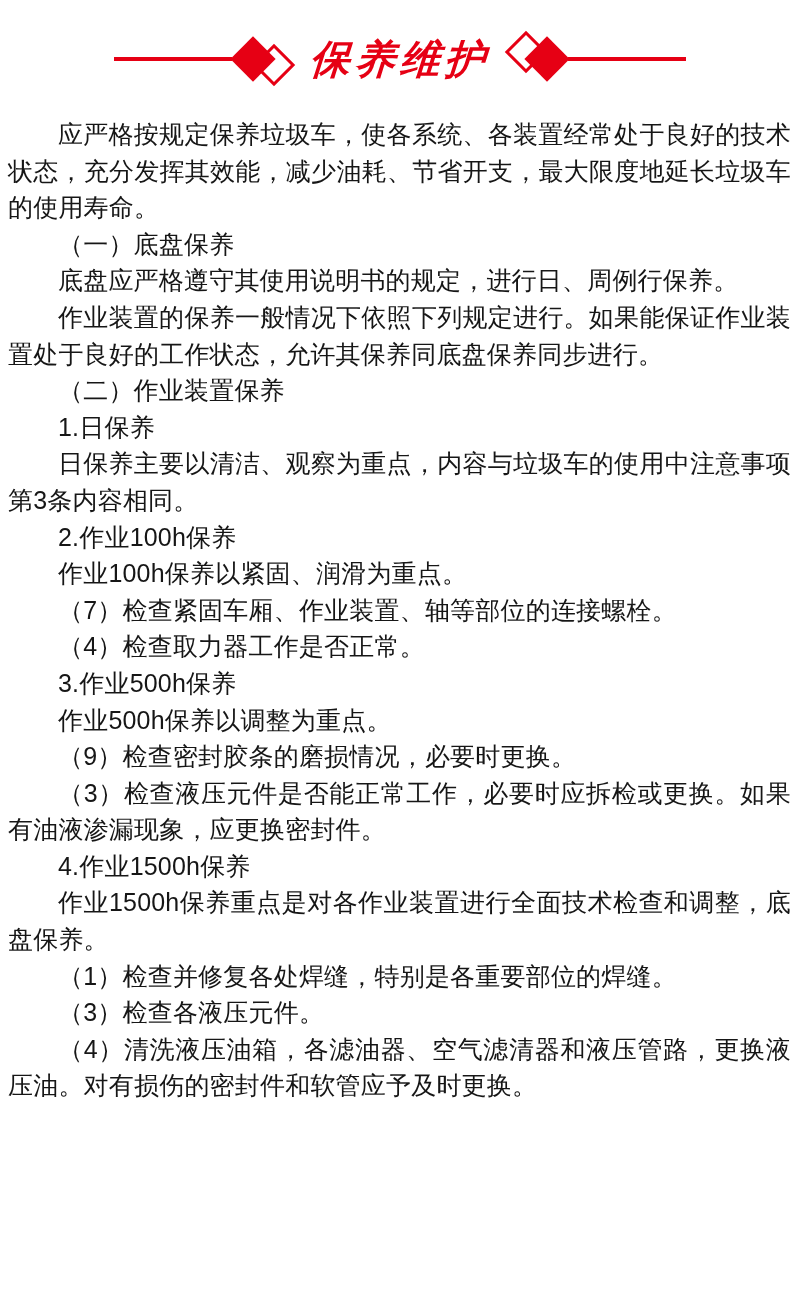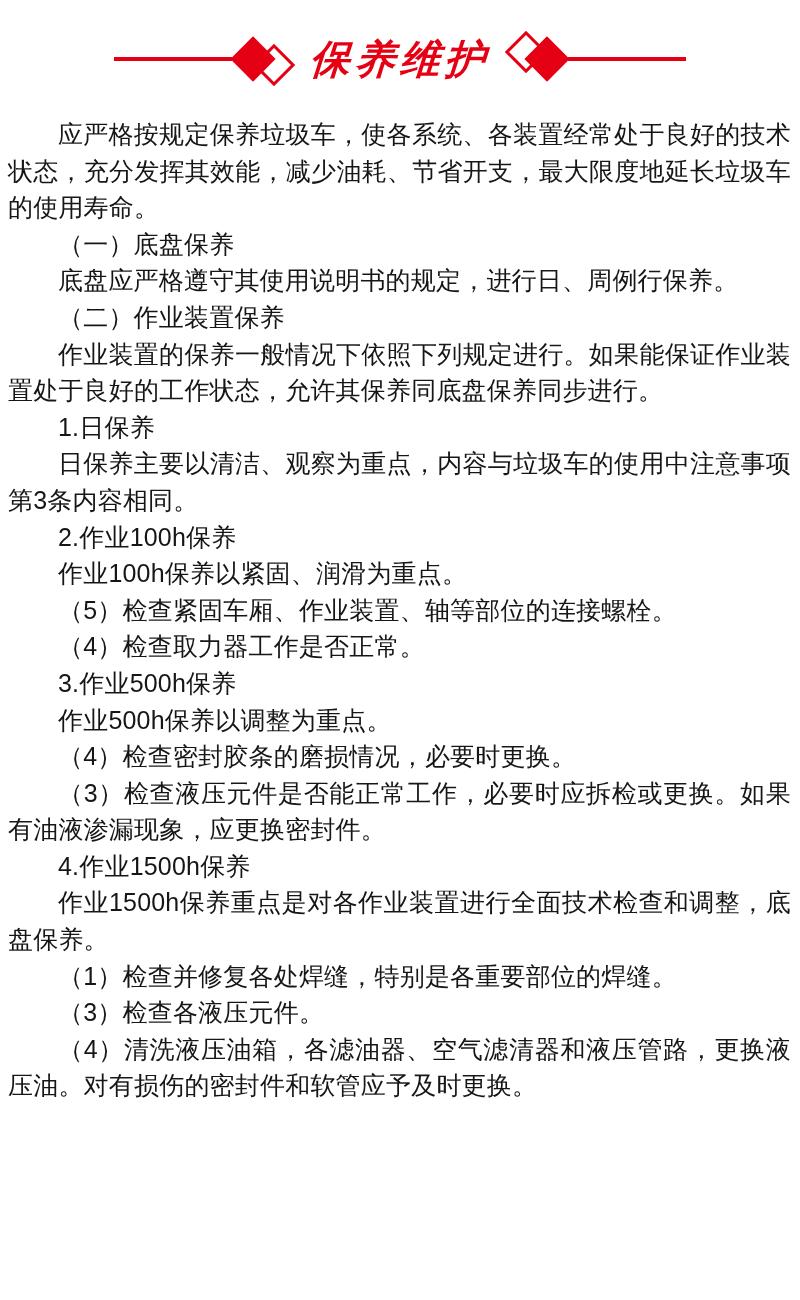--- a/index.html
+++ b/index.html
@@ -99,31 +99,31 @@
       <i class="d-outline"></i>
       <i class="d-fill"></i>
     </span>
     <span class="hline"></span>
   </div>
 
   <div class="content">
     <p class="para">应严格按规定保养垃圾车，使各系统、各装置经常处于良好的技术状态，充分发挥其效能，减少油耗、节省开支，最大限度地延长垃圾车的使用寿命。</p>
     <p class="para bold">（一）底盘保养</p>
     <p class="para">底盘应严格遵守其使用说明书的规定，进行日、周例行保养。</p>
+    <p class="para">作业装置的保养一般情况下依照下列规定进行。如果能保证作业装置处于良好的工作状态，允许其保养同底盘保养同步进行。</p>
     <p class="para bold">（二）作业装置保养</p>
-    <p class="para">作业装置的保养一般情况下依照下列规定进行。如果能保证作业装置处于良好的工作状态，允许其保养同底盘保养同步进行。</p>
     <p class="para">1.日保养</p>
     <p class="para">日保养主要以清洁、观察为重点，内容与垃圾车的使用中注意事项第3条内容相同。</p>
     <p class="para">2.作业100h保养</p>
     <p class="para">作业100h保养以紧固、润滑为重点。</p>
-    <p class="para">（5）检查紧固车厢、作业装置、轴等部位的连接螺栓。</p>
+    <p class="para">（7）检查紧固车厢、作业装置、轴等部位的连接螺栓。</p>
     <p class="para">（4）检查取力器工作是否正常。</p>
     <p class="para">3.作业500h保养</p>
     <p class="para">作业500h保养以调整为重点。</p>
-    <p class="para">（4）检查密封胶条的磨损情况，必要时更换。</p>
+    <p class="para">（9）检查密封胶条的磨损情况，必要时更换。</p>
     <p class="para">（3）检查液压元件是否能正常工作，必要时应拆检或更换。如果有油液渗漏现象，应更换密封件。</p>
     <p class="para">4.作业1500h保养</p>
     <p class="para">作业1500h保养重点是对各作业装置进行全面技术检查和调整，底盘保养。</p>
     <p class="para">（1）检查并修复各处焊缝，特别是各重要部位的焊缝。</p>
     <p class="para">（3）检查各液压元件。</p>
     <p class="para">（4）清洗液压油箱，各滤油器、空气滤清器和液压管路，更换液压油。对有损伤的密封件和软管应予及时更换。</p>
   </div>
 
 </div>
 

